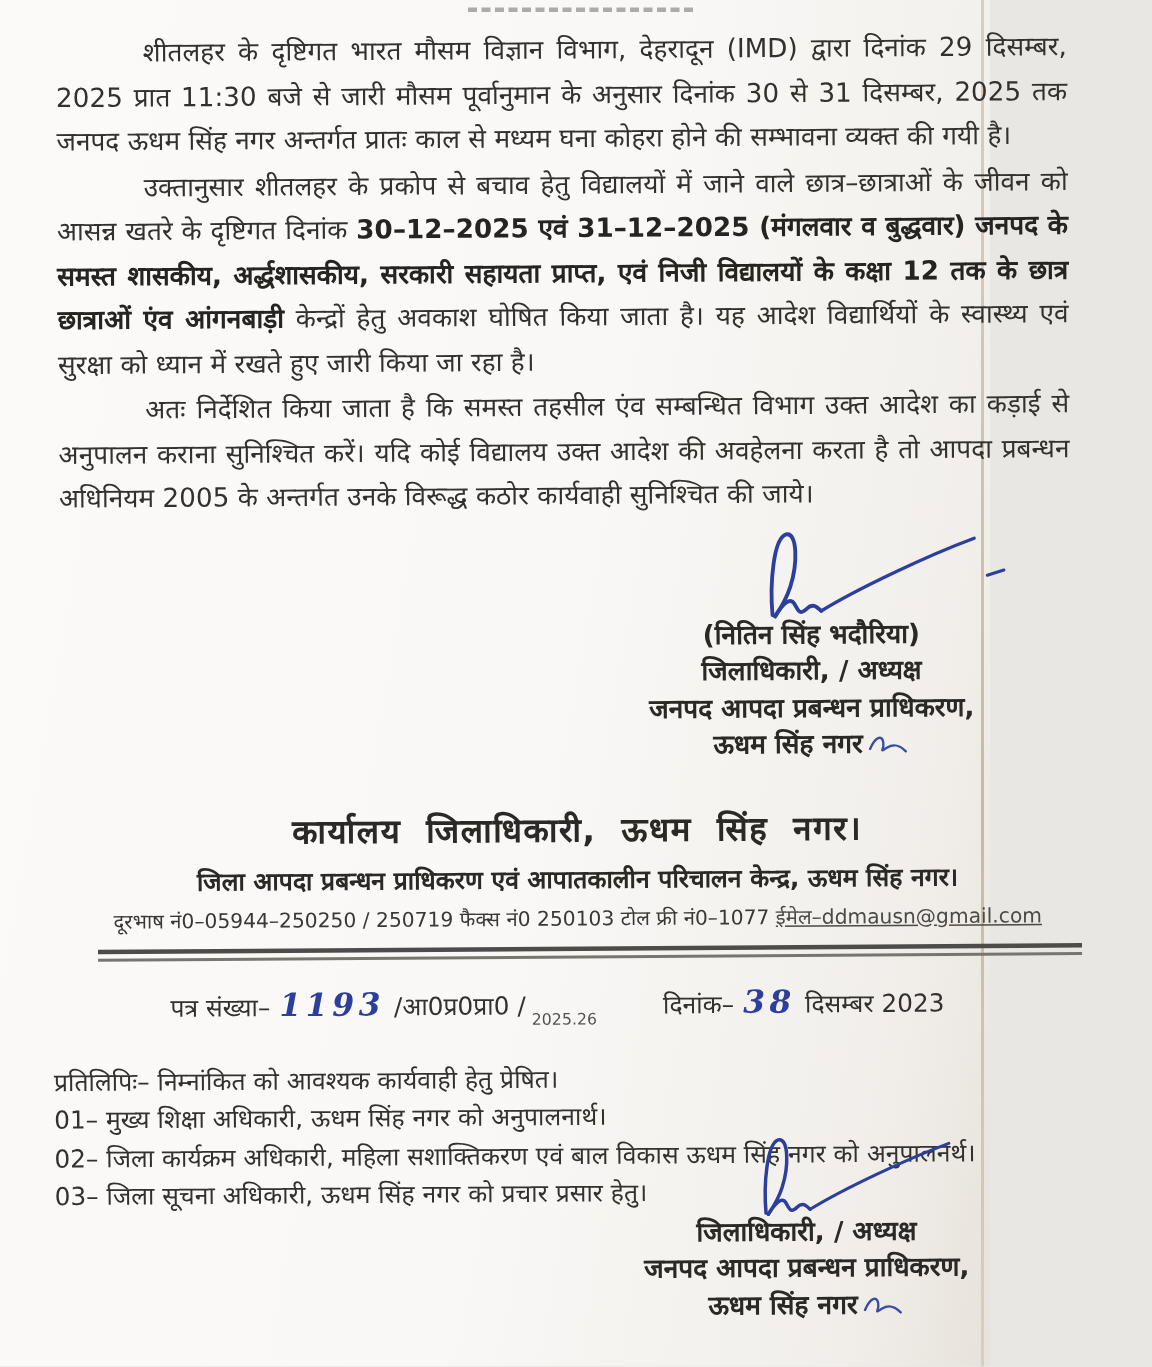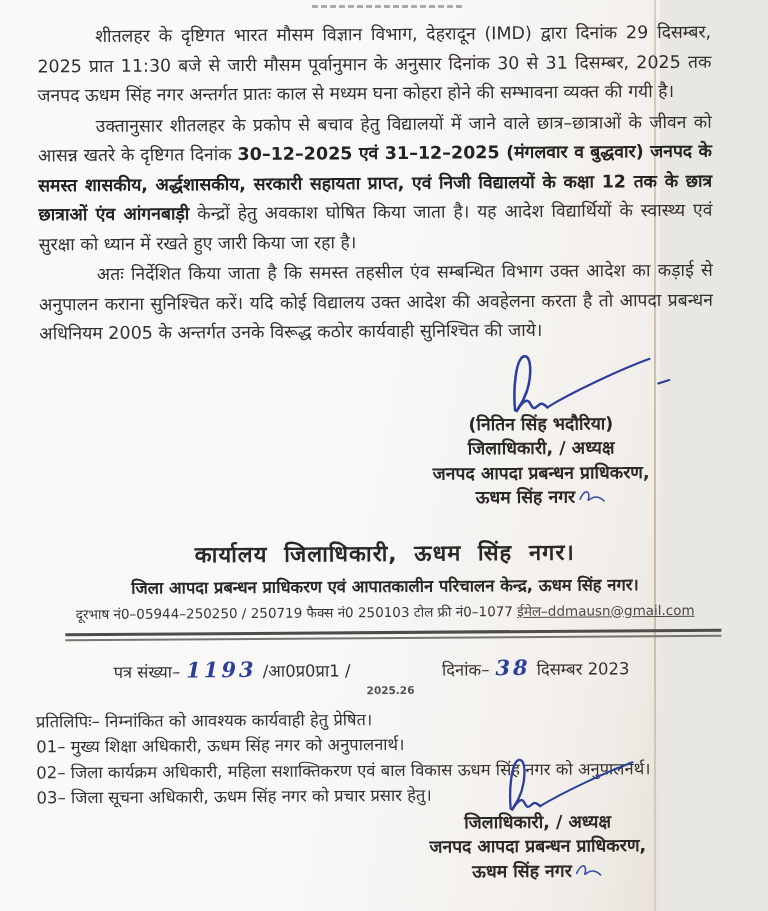--- a/index.html
+++ b/index.html
@@ -65,21 +65,21 @@
   .refline{
     display:flex;align-items:baseline;
     margin:17px 0 0 0;padding:0 140px 0 112px;
     font-size:16.5px;color:#33312e;
   }
   .hand{
     font-family:"DejaVu Serif","Liberation Serif",serif;
     font-style:italic;font-weight:bold;color:#2d3f9d;
     letter-spacing:3px;font-size:21px;
   }
-  .ref-year{font-size:10.5px;color:#55534f;margin-left:16px;position:relative;top:18px;font-weight:bold;}
+  .ref-year{font-size:10.5px;color:#55534f;margin-left:4px;position:relative;top:7px;}
   .ref-date{margin-left:auto;display:flex;align-items:baseline;gap:6px;}
   
   .copies{margin:26px 40px 0 34px;font-size:16.5px;line-height:25.5px;color:#33312e;}
   .copies div{white-space:nowrap;}
 </style>
 </head>
 <body>
 
 <div class="paper">
   <div class="paper-edge"></div>
@@ -118,21 +118,21 @@
       <div class="office-l2">जिला आपदा प्रबन्धन प्राधिकरण एवं आपातकालीन परिचालन केन्द्र, ऊधम सिंह नगर।</div>
       <div class="office-l3">
         <span>दूरभाष नं0–05944–250250 / 250719 फैक्स नं0 250103 टोल फ्री नं0–1077 </span><span class="email">ईमेल–ddmausn@gmail.com</span>
       </div>
     </div>
     <div class="double-rule"></div>
 
     <div class="refline">
       <span>पत्र संख्या–</span>
       <span class="hand" style="margin:0 6px;text-align:right;">1193</span>
-      <span>/आ0प्र0प्रा1 /</span>
+      <span>/आ0प्र0प्रा0 /</span>
       <span class="ref-year">2025.26</span>
       <span class="ref-date">
         <span>दिनांक–</span>
         <span class="hand">38</span>
         <span>दिसम्बर 2023</span>
       </span>
     </div>
 
     <div class="copies">
       <div>प्रतिलिपिः– निम्नांकित को आवश्यक कार्यवाही हेतु प्रेषित।</div>

